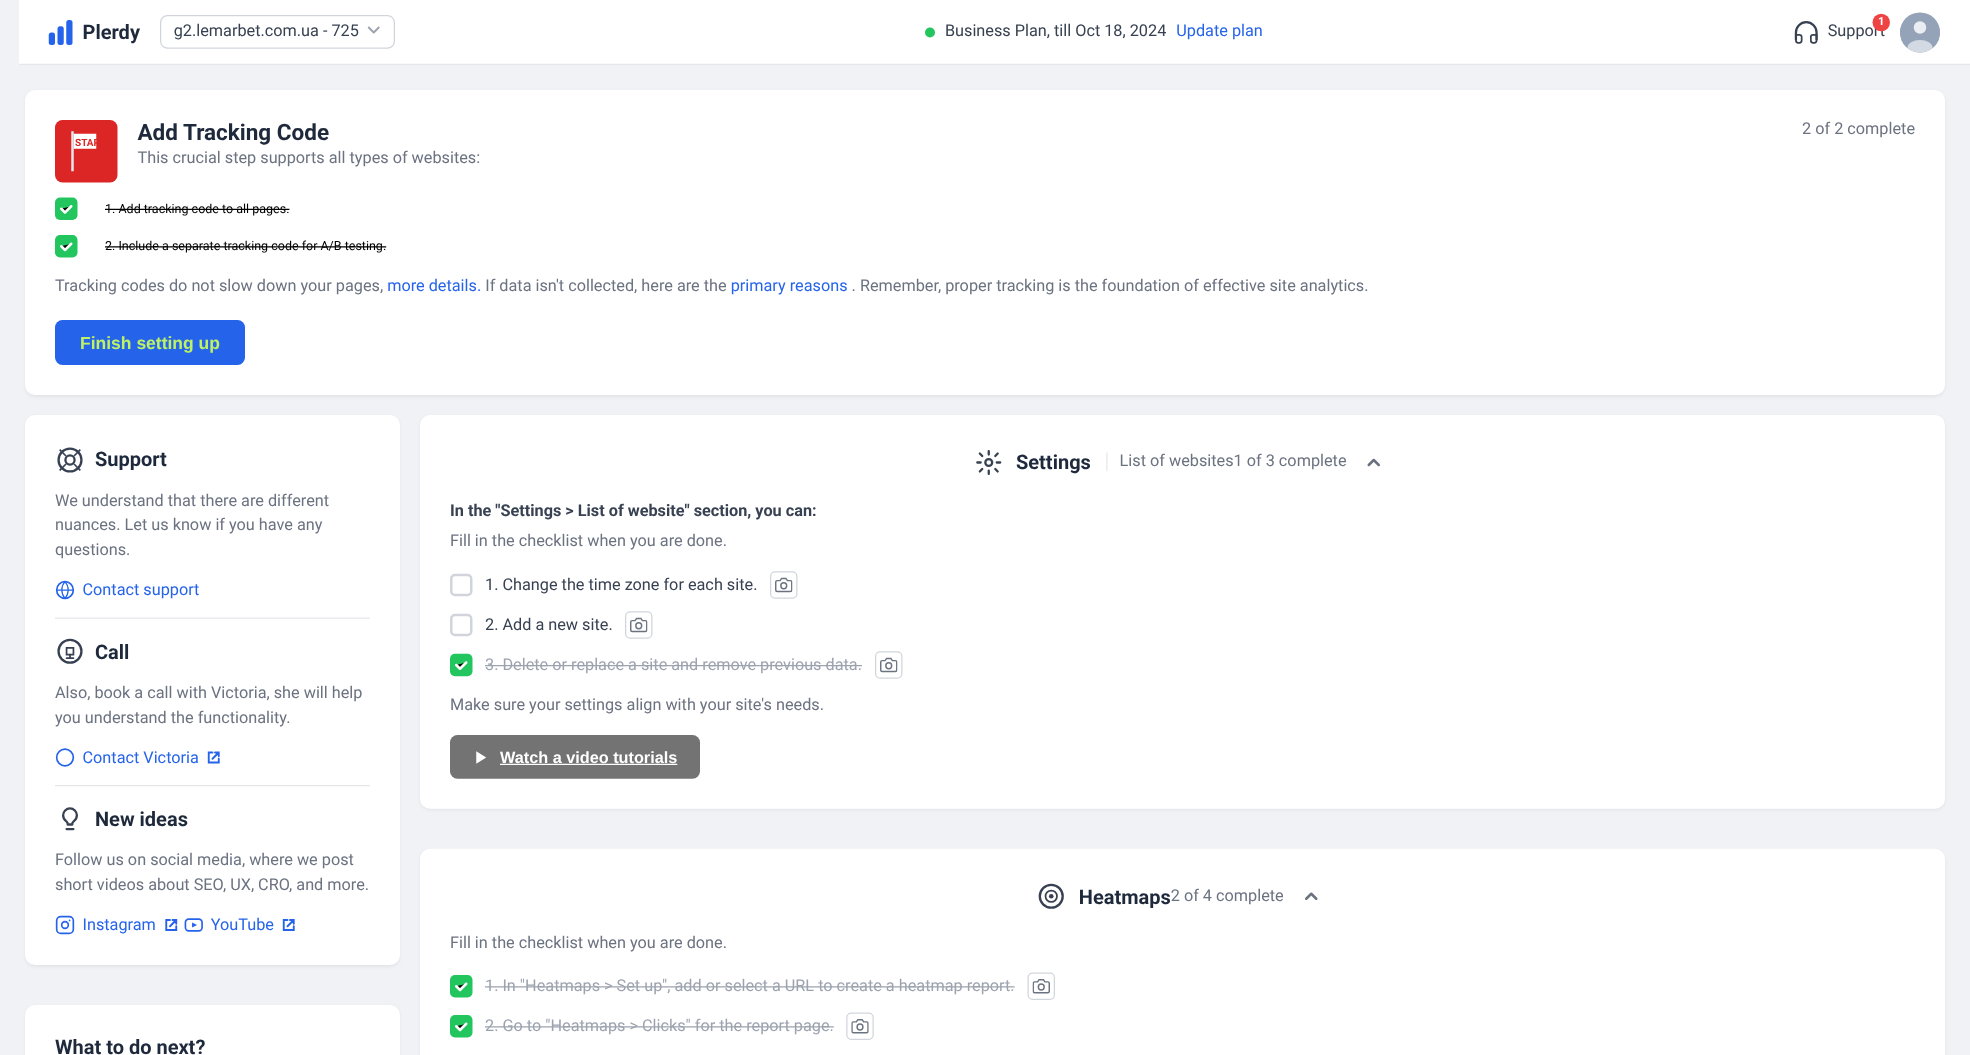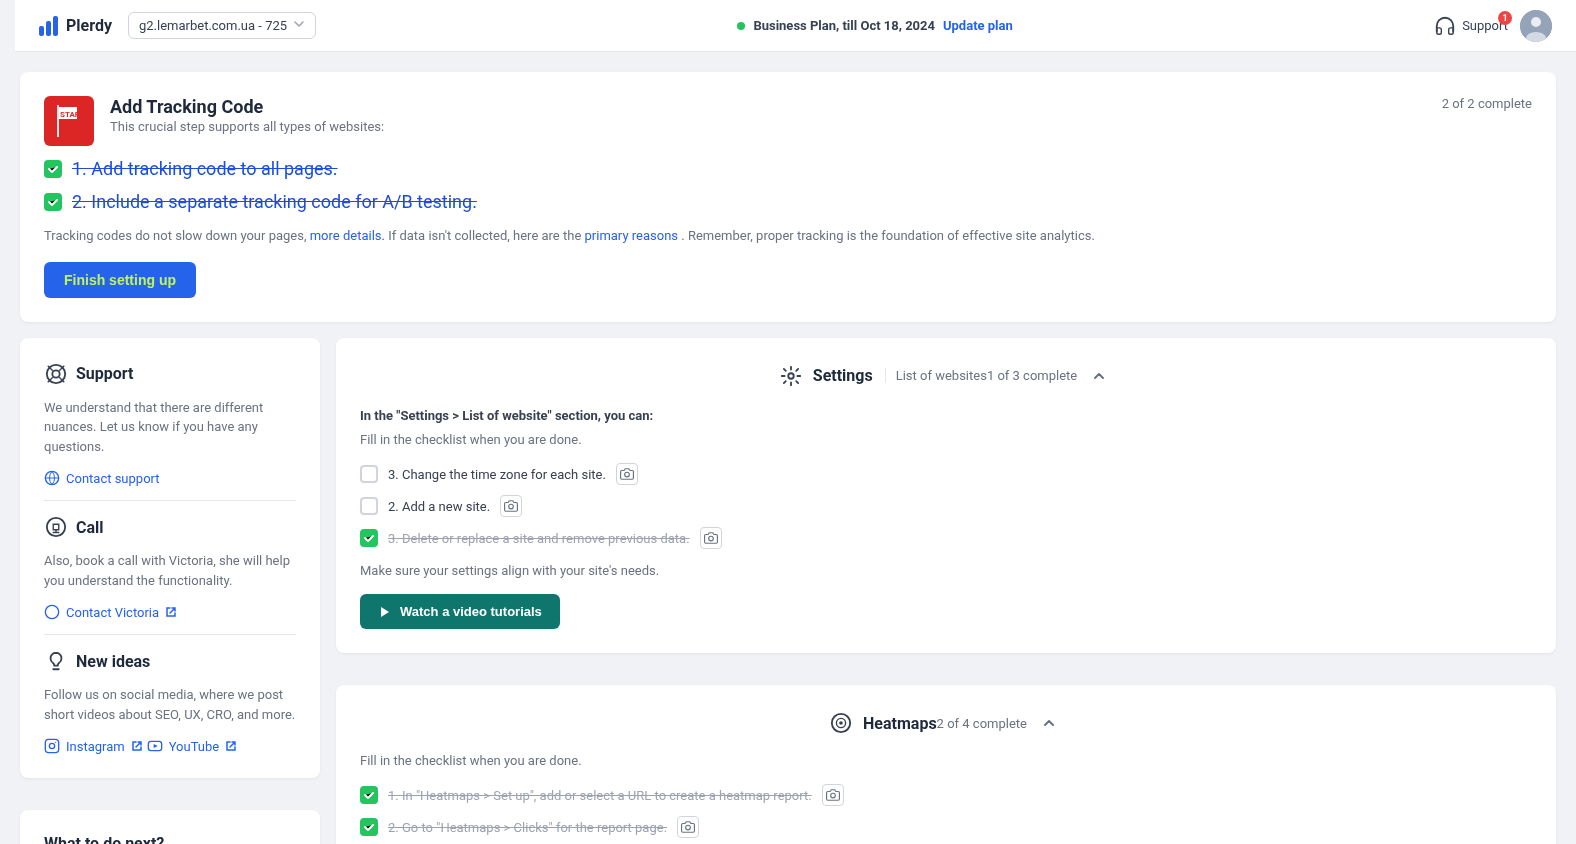--- a/index.html
+++ b/index.html
@@ -30,21 +30,21 @@
     .logo-bar-2 { width: 5px; height: 15px; }
     .logo-bar-3 { width: 5px; height: 20px; }
     .logo-text { font-weight: 700; font-size: 16px; color: #1e293b; }
     .site-selector {
       display: flex; align-items: flex-start; gap: 6px;
       border: 1px solid #d1d5db; border-radius: 6px;
       padding: 5px 10px; cursor: pointer; background: #fff;
       font-size: 13px; color: #374151;
     }
     .site-selector svg { color: #9ca3af; }
-    .header-center { display: flex; align-items: center; gap: 8px; font-weight: bold; }
+    .header-center { display: flex; align-items: center; gap: 8px; }
     .status-dot { width: 8px; height: 8px; border-radius: 50%; background: #22c55e; }
     .plan-text { color: #374151; font-size: 13px; }
     .update-link { color: #2563eb; font-size: 13px; text-decoration: none; cursor: pointer; }
     .header-right { display: flex; align-items: center; gap: 12px; }
     .support-btn {
       display: flex; align-items: center; gap: 6px;
       font-size: 13px; color: #374151; cursor: pointer;
     }
     .avatar { width: 32px; height: 32px; border-radius: 50%; background: #94a3b8; overflow: hidden; }
     
@@ -69,21 +69,21 @@
     .complete-badge { color: #6b7280; font-size: 13px; white-space: nowrap; }
     .checklist-item { display: flex; align-items: center; gap: 10px; margin-top: 12px; }
     .checkbox-done {
       width: 18px; height: 18px; background: #22c55e; border-radius: 4px;
       display: flex; align-items: center; justify-content: center; flex-shrink: 0;
     }
     .checkbox-done svg { color: white; }
     .checkbox-empty {
       width: 18px; height: 18px; border: 2px solid #d1d5db; border-radius: 4px; flex-shrink: 0;
     }
-    .checklist-text { color: #1d4ed8; text-decoration: line-through; font-size: 18px; }
+    .checklist-text { color: #000000; text-decoration: line-through; font-size: 10px; margin-left: 12px; }
     .info-text { color: #6b7280; font-size: 13px; margin-top: 14px; line-height: 1.5; }
     .info-link { color: #2563eb; text-decoration: none; }
     .finish-btn {
       margin-top: 16px;
       background: #2563eb; color: #bef264; border: none;
       padding: 10px 20px; border-radius: 6px; font-size: 14px; font-weight: 600;
       cursor: pointer;
     }
     
     .two-col { display: flex; gap: 16px; margin-bottom: 16px; }
@@ -120,23 +120,23 @@
     .checklist-row { display: flex; align-items: center; gap: 10px; margin-bottom: 10px; }
     .camera-icon {
       width: 22px; height: 22px; border: 1px solid #d1d5db; border-radius: 4px;
       display: flex; align-items: center; justify-content: center;
       color: #6b7280; font-size: 10px; cursor: pointer;
     }
     .checklist-label { font-size: 13px; color: #374151; }
     .checklist-label-strike { font-size: 13px; color: #9ca3af; text-decoration: line-through; }
     .watch-btn {
       display: flex; align-items: center; gap: 8px;
-      background: #0f766e; color: white; border: none;
+      background: #737373; color: white; border: none;
       padding: 10px 18px; border-radius: 6px; font-size: 13px; font-weight: 600;
-      cursor: pointer; margin-top: 8px;
+      cursor: pointer; margin-top: 8px; text-decoration: underline;
     }
     .make-sure { color: #6b7280; font-size: 13px; margin-top: 12px; }
     
     .toggle-btn {
       background: none; border: none; cursor: pointer;
       width: 28px; height: 28px; display: flex; align-items: center; justify-content: center;
       border-radius: 4px; color: #6b7280;
     }
     .social-links { display: flex; align-items: center; gap: 4px; flex-wrap: wrap; }
     .social-link {
@@ -362,21 +362,21 @@
           </div>
         </div>
 
         <div class="section-content">
           <span class="bold-text">In the "Settings &gt; List of website" section, you can:</span>
         </div>
         <div class="sub-text" style="margin-top:6px;">Fill in the checklist when you are done.</div>
 
         <div class="checklist-row">
           <div class="checkbox-empty"></div>
-          <span class="checklist-label">3. Change the time zone for each site.</span>
+          <span class="checklist-label">1. Change the time zone for each site.</span>
           <div class="camera-icon">
             <svg width="14" height="14" viewBox="0 0 24 24" fill="none">
               <path d="M23 19a2 2 0 01-2 2H3a2 2 0 01-2-2V8a2 2 0 012-2h4l2-3h6l2 3h4a2 2 0 012 2z" stroke="#6b7280" stroke-width="2"></path>
               <circle cx="12" cy="13" r="4" stroke="#6b7280" stroke-width="2"></circle>
             </svg>
           </div>
         </div>
         <div class="checklist-row">
           <div class="checkbox-empty"></div>
           <span class="checklist-label">2. Add a new site.</span>

